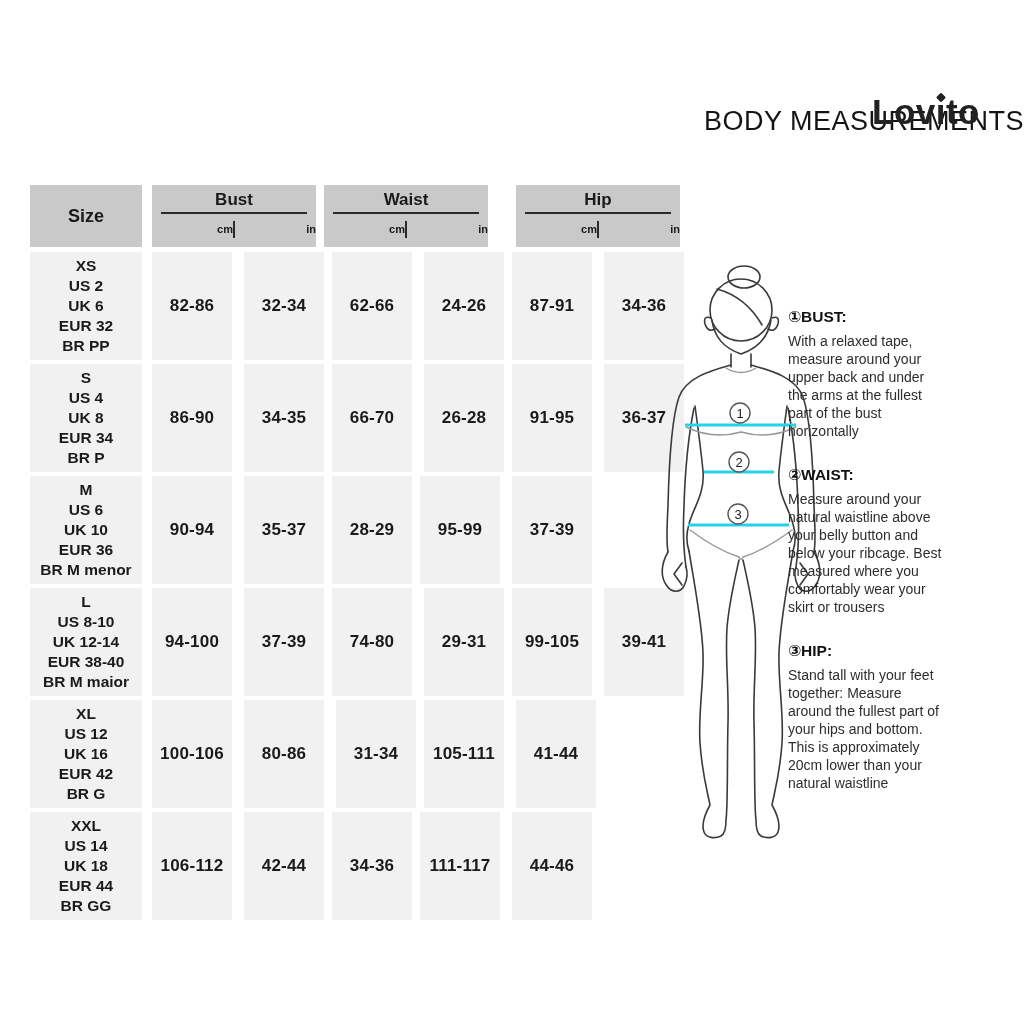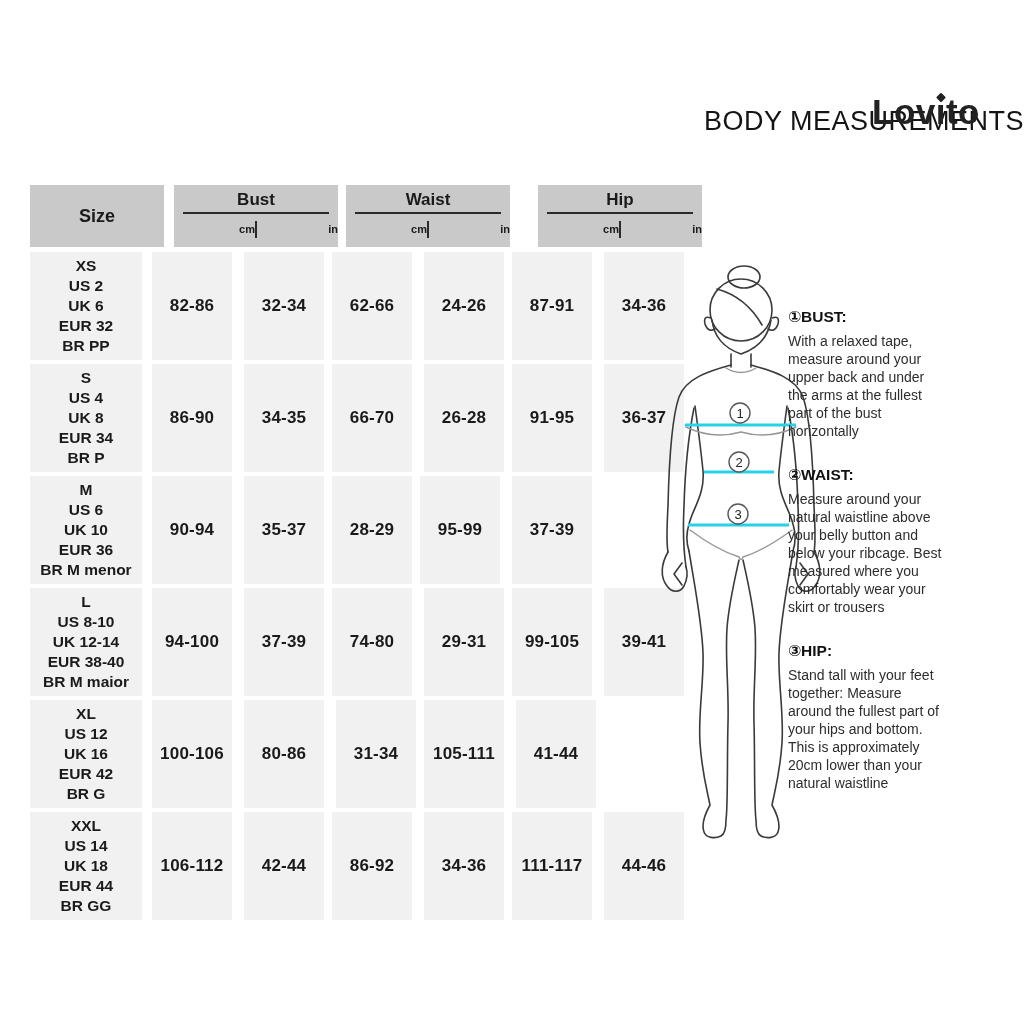--- a/index.html
+++ b/index.html
@@ -22,21 +22,21 @@
     position:absolute;left:50%;top:2px;width:7px;height:7px;background:#222;
     transform:translateX(-50%) rotate(45deg);border-radius:1px;
   }
   
   .sizetable{position:absolute;left:30px;top:185px;}
   .t-row{display:flex;margin-bottom:4px;}
   .hdr-row{margin-bottom:5px;}
   .cell{box-sizing:border-box;background:#f1f1f1;}
   .hdr{background:#c9c9c9;}
   .size-hdr{
-    width:134px;height:62px;margin-right:10px;display:flex;align-items:center;justify-content:center;
+    width:112px;height:62px;margin-right:10px;display:flex;align-items:center;justify-content:center;
     font-size:18px;font-weight:700;
   }
   .group-hdr{width:164px;height:62px;margin-right:8px;padding-top:5px;}
   .group-hdr:last-child{margin-right:0;margin-left:20px;}
   .group-label{text-align:center;font-size:17px;font-weight:700;line-height:20px;}
   .group-rule{border-top:2px solid #2a2a2a;margin:2px 9px 0 9px;}
   .unit-row{display:flex;align-items:center;height:30px;}
   .unit{flex:1;text-align:right;font-size:11px;font-weight:700;}
   .unit-div{width:2px;height:17px;background:#2a2a2a;}
   .size-cell{
@@ -168,21 +168,20 @@
   </div>
 
   <div class="t-row">
     <div class="cell size-cell">XXL
 US 14
 UK 18
 EUR 44
 BR GG</div>
     <div class="cell val-cell cm">106-112</div>
     <div class="cell val-cell in">42-44</div>
-    <div class="cell val-cell cm">86-92</div>
     <div class="cell val-cell in">34-36</div>
     <div class="cell val-cell cm">111-117</div>
     <div class="cell val-cell in">44-46</div>
   </div>
 </div>
 </div>
 
 <div class="figure-wrap">
   <svg viewBox="0 0 185 595" width="185" height="595">
     <g fill="none" stroke="#3a3a3a" stroke-width="1.6" stroke-linecap="round" stroke-linejoin="round">

